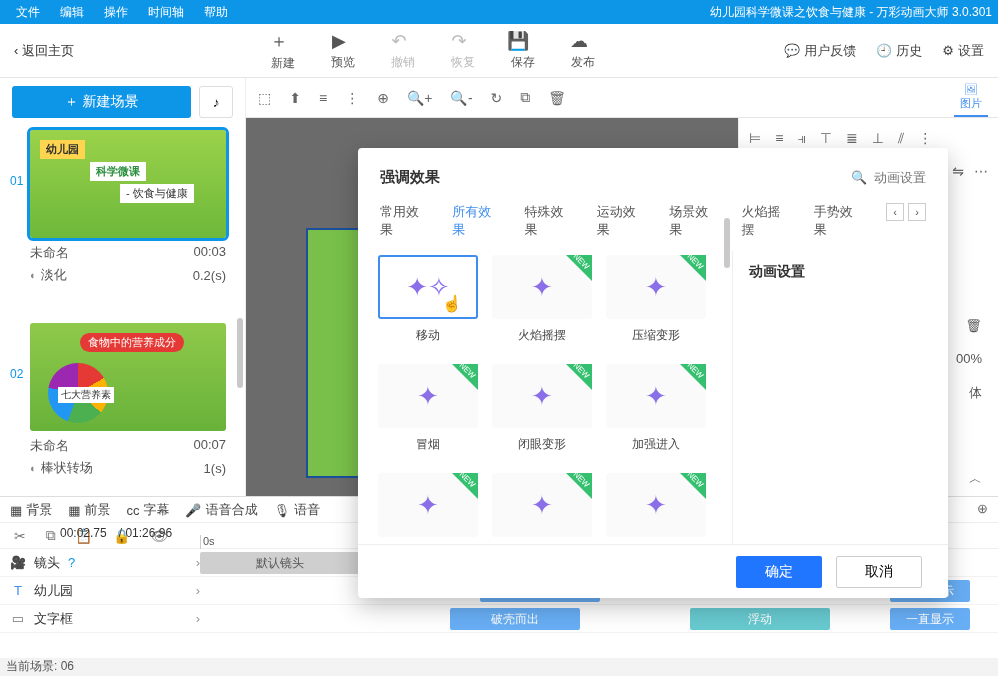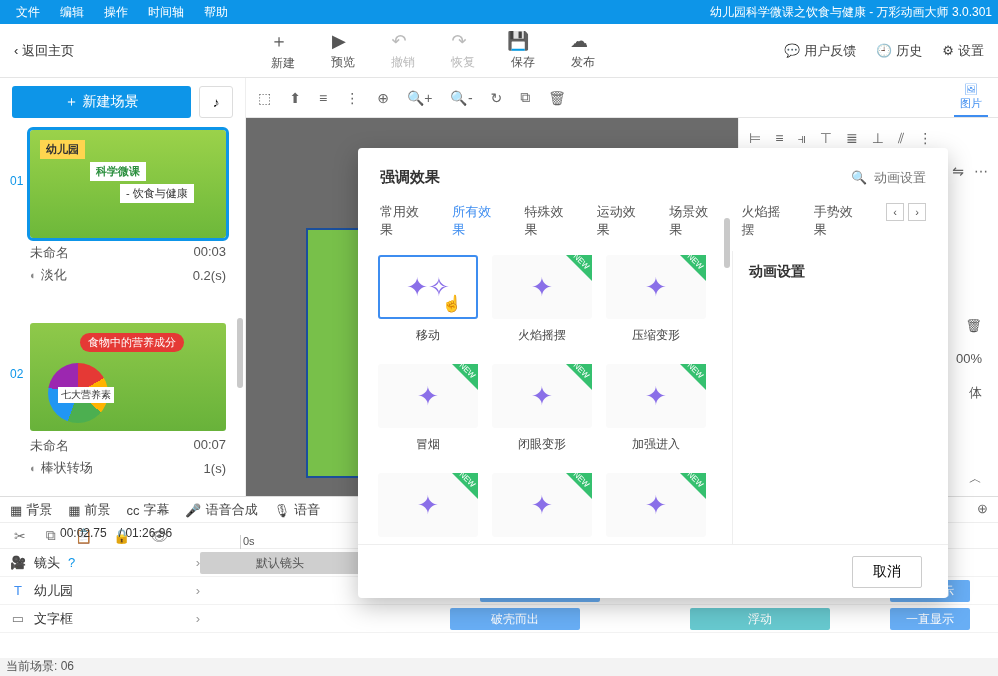--- a/index.html
+++ b/index.html
@@ -63,21 +63,21 @@
 
 
 .timeline { position: absolute; left: 0; right: 0; bottom: 0; height: 180px; border-top: 1px solid #ddd; background: #fff; }
 .tl-top { height: 26px; display:flex; align-items:center; border-bottom:1px solid #eee; padding-left:200px;}
 .time-lbl { font-size:12px; color:#333; padding:0 12px 0 0;}
 .tl-tabs { position:absolute; left:10px; top:0; height:26px; display:flex; gap:16px; align-items:center;}
 .tl-tab { display:flex; align-items:center; gap:4px; color:#444; cursor:pointer; font-size:13px;}
 .tl-icons { height:26px; display:flex; align-items:center; gap:20px; padding-left:14px; border-bottom:1px solid #eee;}
 .tl-icons .ic { color:#777; cursor:pointer; font-size:14px;}
 .ruler { position:absolute; left:200px; right:30px; top:26px; height:26px; display:flex; align-items:flex-end; font-size:11px; color:#555;}
-.ruler .tick{ width:190px; border-left:1px solid #ccc; padding-left:2px; height:14px;margin-left:40px;}
+.ruler .tick{ width:190px; border-left:1px solid #ccc; padding-left:2px; height:14px;}
 .tracks { position:absolute; left:0; right:0; top:52px; bottom:18px;}
 .track { height:28px; display:flex; align-items:center; border-bottom:1px solid #f2f2f2;}
 .track .label { width:200px; padding-left:10px; display:flex; align-items:center; gap:8px; font-size:13px;}
 .track .tico { width:16px; text-align:center; color:#777;}
 .track .help{ color:#0d95e8;}
 .bar { height:20px; border-radius:2px; display:flex; align-items:center; justify-content:center; color:#fff; font-size:12px;}
 .b-grey{ background:#cfcfcf; color:#555;}
 .b-blue{ background:#68aef5;}
 .b-teal{ background:#67c9cf;}
 .rhomb{ width:10px; height:10px; background:#4fb84f; transform:rotate(45deg);}
@@ -101,21 +101,21 @@
 .cell .box{ width:100px; height:64px; border-radius:3px; display:flex; align-items:center; justify-content:center; position:relative; background:#fafafa;}
 .cell.sel .box{ border:2px solid #3e8df0; background:#fff;}
 .cell .nm{ font-size:12px; color:#444;}
 .new-tag{ position:absolute; top:0; right:0; width:0; height:0; border-style:solid; border-width:0 26px 26px 0; border-color:transparent #35c06f transparent transparent;}
 .new-tag::after{ content:"NEW"; position:absolute; top:2px; right:-25px; font-size:8px; color:#fff; transform:rotate(45deg);}
 .starico{ font-size:26px; color:#8a6fe8;}
 .sidepane{ width:216px; border-left:1px solid #eee; padding:12px 16px;}
 .sidepane .sh{ font-weight:bold; font-size:14px;}
 .dlg-foot{ height:54px; border-top:1px solid #eee; display:flex; justify-content:flex-end; align-items:center; gap:14px; padding-right:26px;}
 .btn-ok{ background:#2176ff; color:#fff; border:none; width:86px; height:32px; border-radius:2px; font-size:14px; cursor:pointer;}
-.btn-cc{ background:#fff; border:1px solid #ccc; width:70px; height:32px; border-radius:2px; font-size:14px; cursor:pointer;}
+.btn-cc{ background:#fff; border:1px solid #ccc; width:86px; height:32px; border-radius:2px; font-size:14px; cursor:pointer;}
 .cursor{ font-size:16px; color:#d49a00;}
 .scrollthumb{ position:absolute; right:2px; top:240px; width:6px; height:70px; background:#c9c9c9; border-radius:3px;}
 .dlg-scrollthumb{ position:absolute; right:218px; top:70px; width:6px; height:50px; background:#c9c9c9; border-radius:3px;}
 </style>
 </head>
 <body>
 
 <div class="menubar">
   <span class="item">文件</span>
   <span class="item">编辑</span>
@@ -427,15 +427,16 @@
             <span class="starico">✦</span>
           </div>
         </div>
       </div>
     <div class="sidepane">
       <div class="sh">动画设置</div>
     </div>
   </div>
   <div class="dlg-scrollthumb"></div>
   <div class="dlg-foot">
+    <button class="btn-ok">确定</button>
     <button class="btn-cc">取消</button>
   </div>
 </div>
 
 </body></html>

